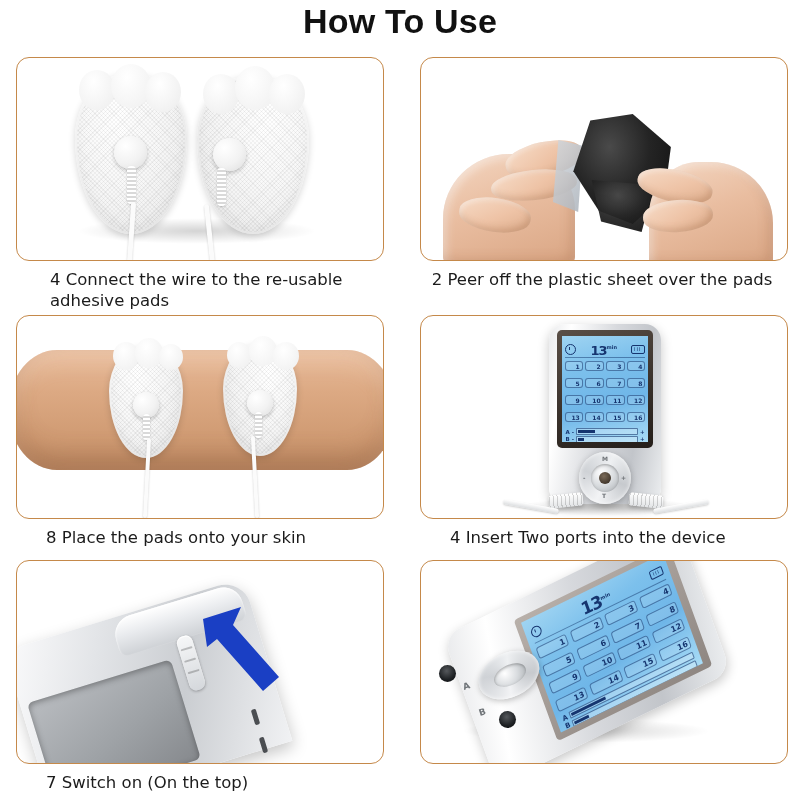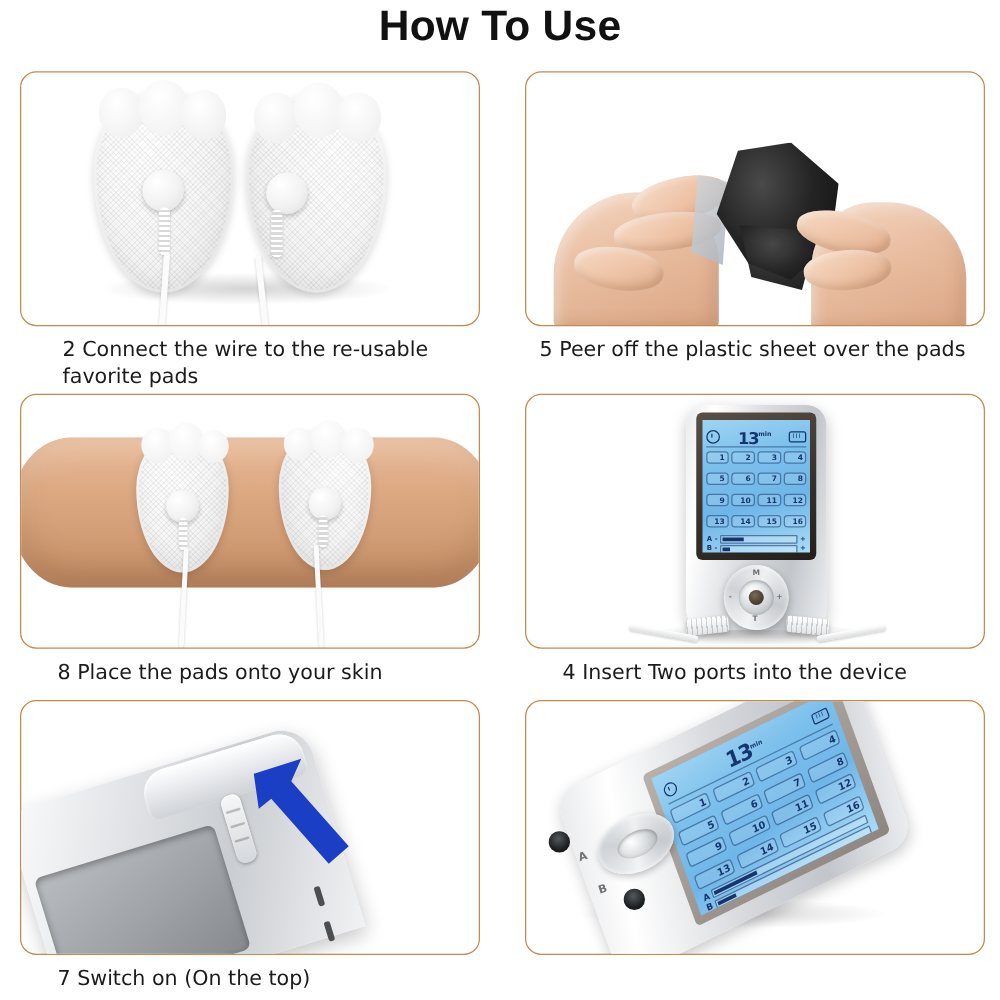--- a/index.html
+++ b/index.html
@@ -299,22 +299,22 @@
           <div class="pad" style="left:180px;top:18px;width:112px;height:158px;transform:scaleX(-1);"></div>
           <div class="pad-lobe" style="left:186px;top:16px;width:36px;height:40px;background:radial-gradient(ellipse at 40% 30%,#fff,#ececec);"></div>
           <div class="pad-lobe" style="left:218px;top:8px;width:40px;height:44px;background:radial-gradient(ellipse at 40% 30%,#fff,#efefef);"></div>
           <div class="pad-lobe" style="left:252px;top:16px;width:36px;height:40px;background:radial-gradient(ellipse at 40% 30%,#fff,#ededed);"></div>
           <div class="snap" style="left:196px;top:80px;"></div>
           <div class="coil" style="left:200px;top:110px;height:38px;"></div>
           <div class="wire" style="left:190px;top:146px;width:5px;height:60px;transform:rotate(-6deg);"></div>
         </div>
       </div>
       <div class="caption">
-        <div>2 Connect the wire to the re-usable</div>
-        <div>favorite pads</div>
+        <div>4 Connect the wire to the re-usable</div>
+        <div>adhesive pads</div>
       </div>
     </div>
 
     <div class="cell col-r row-1">
       <div class="photo">
         <div class="art">
 
           <div class="hand" style="left:22px;top:96px;width:132px;height:112px;border-radius:50% 42% 10% 10% / 58% 50% 8% 8%;"></div>
           <div class="finger" style="left:84px;top:84px;width:78px;height:34px;transform:rotate(-12deg);"></div>
           <div class="finger" style="left:70px;top:112px;width:86px;height:30px;transform:rotate(-6deg);"></div>
@@ -327,21 +327,21 @@
                       clip-path:polygon(22% 6%,62% 0%,98% 30%,92% 74%,62% 100%,30% 88%,6% 52%);"></div>
           <div class="film-black" style="left:166px;top:122px;width:78px;height:52px;
                       clip-path:polygon(6% 0%,86% 10%,70% 100%,18% 80%);opacity:.95;"></div>
 
           <div class="hand" style="left:228px;top:104px;width:124px;height:106px;border-radius:40% 50% 10% 10% / 50% 58% 8% 8%;"></div>
           <div class="finger" style="left:216px;top:112px;width:76px;height:32px;transform:rotate(12deg);"></div>
           <div class="finger" style="left:222px;top:142px;width:70px;height:32px;transform:rotate(-4deg);"></div>
         </div>
       </div>
       <div class="caption center">
-        <div>5 Peer off the plastic sheet over the pads</div>
+        <div>2 Peer off the plastic sheet over the pads</div>
       </div>
     </div>
 
     <div class="cell col-l row-2">
       <div class="photo">
         <div class="art">
           <div class="arm"></div>
 
           <div class="pad" style="left:92px;top:30px;width:74px;height:112px;"></div>
           <div class="pad-lobe" style="left:96px;top:26px;width:26px;height:28px;background:radial-gradient(ellipse at 40% 30%,#fff,#eee);"></div>

